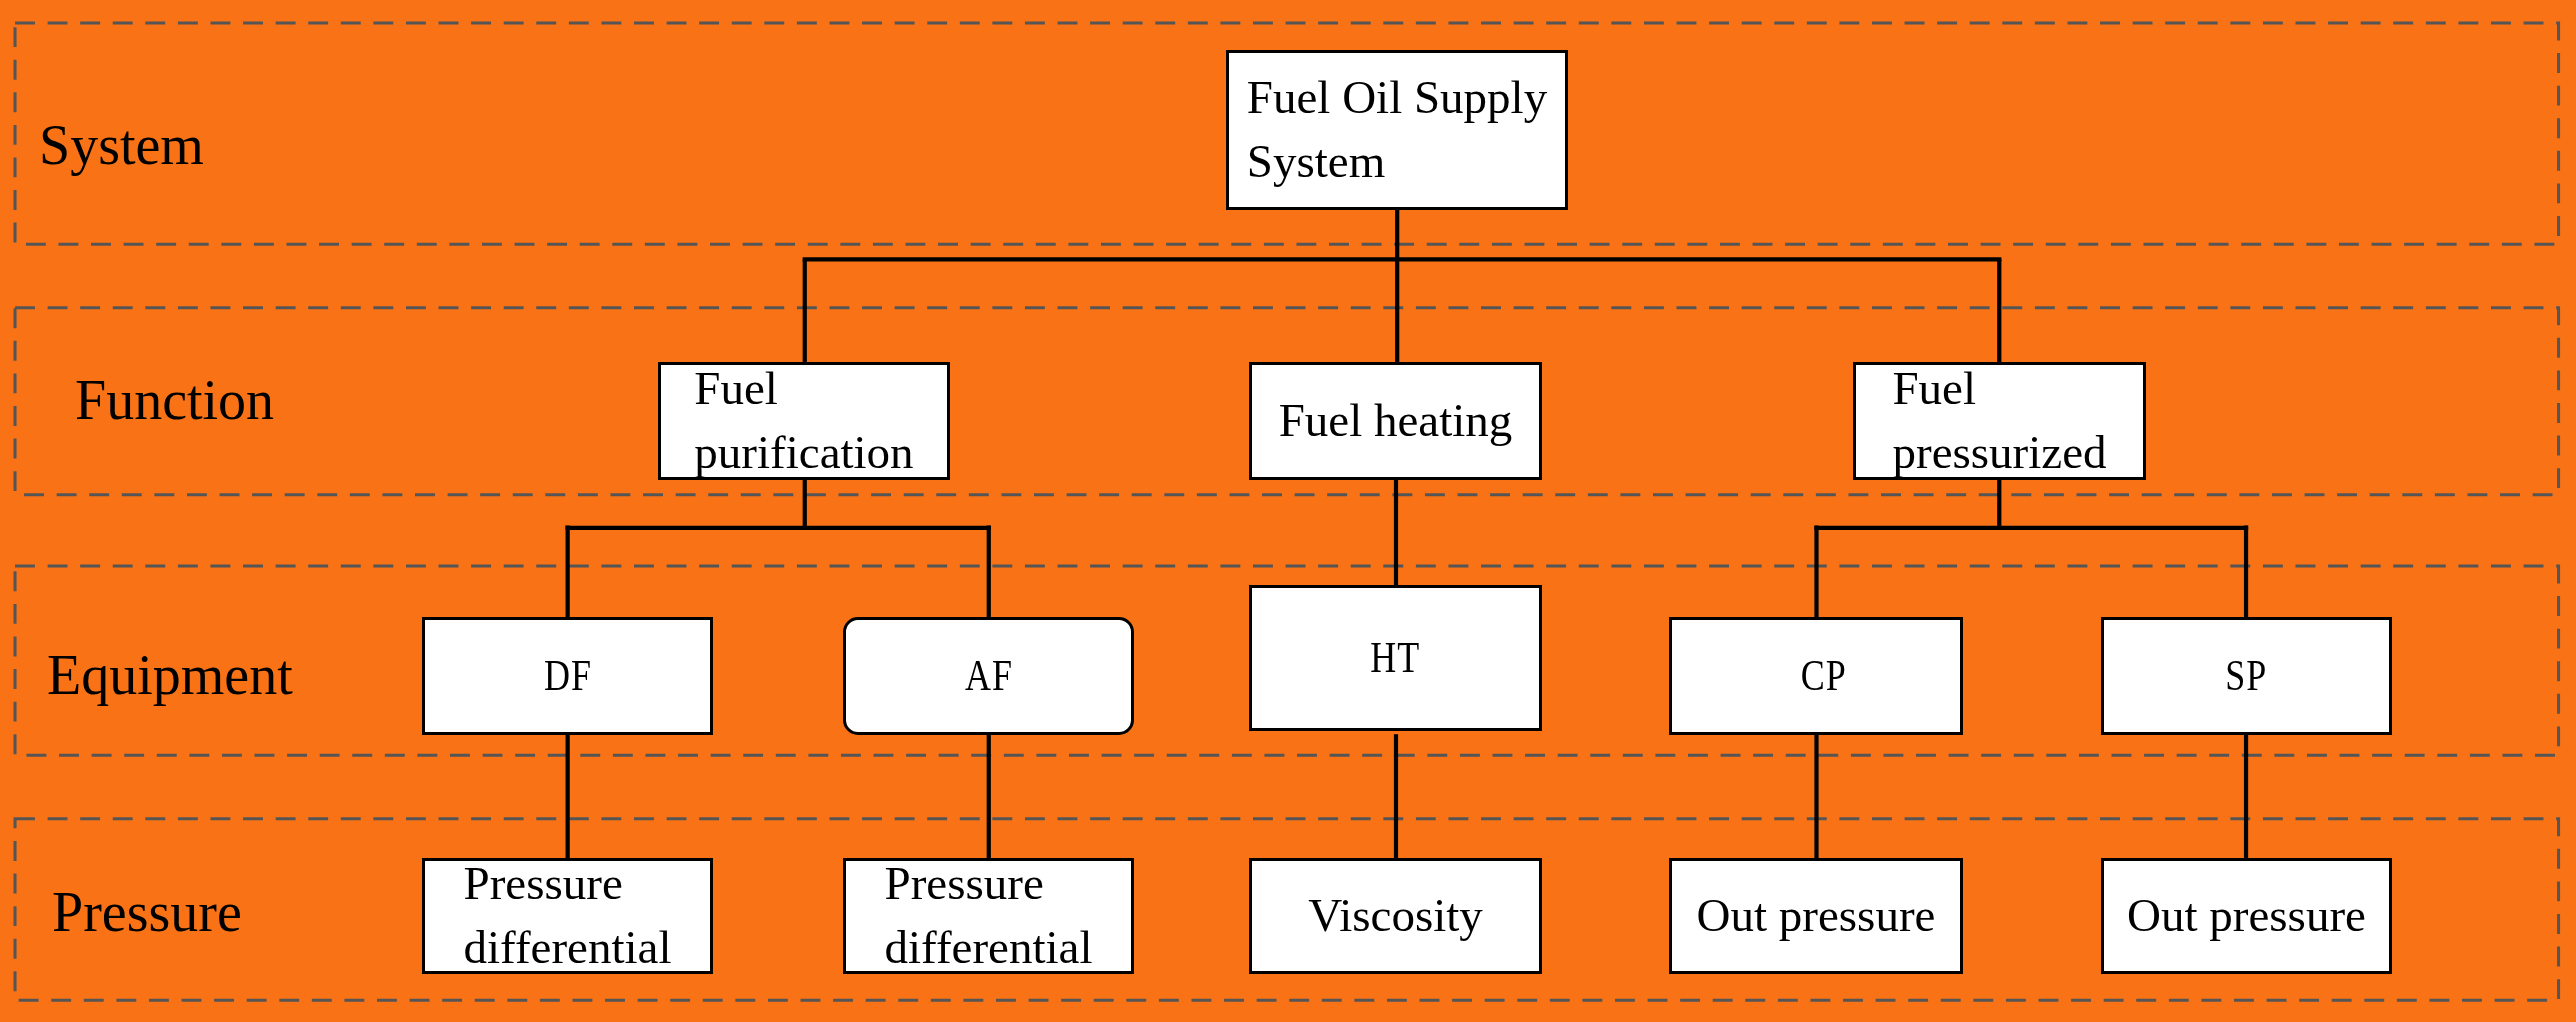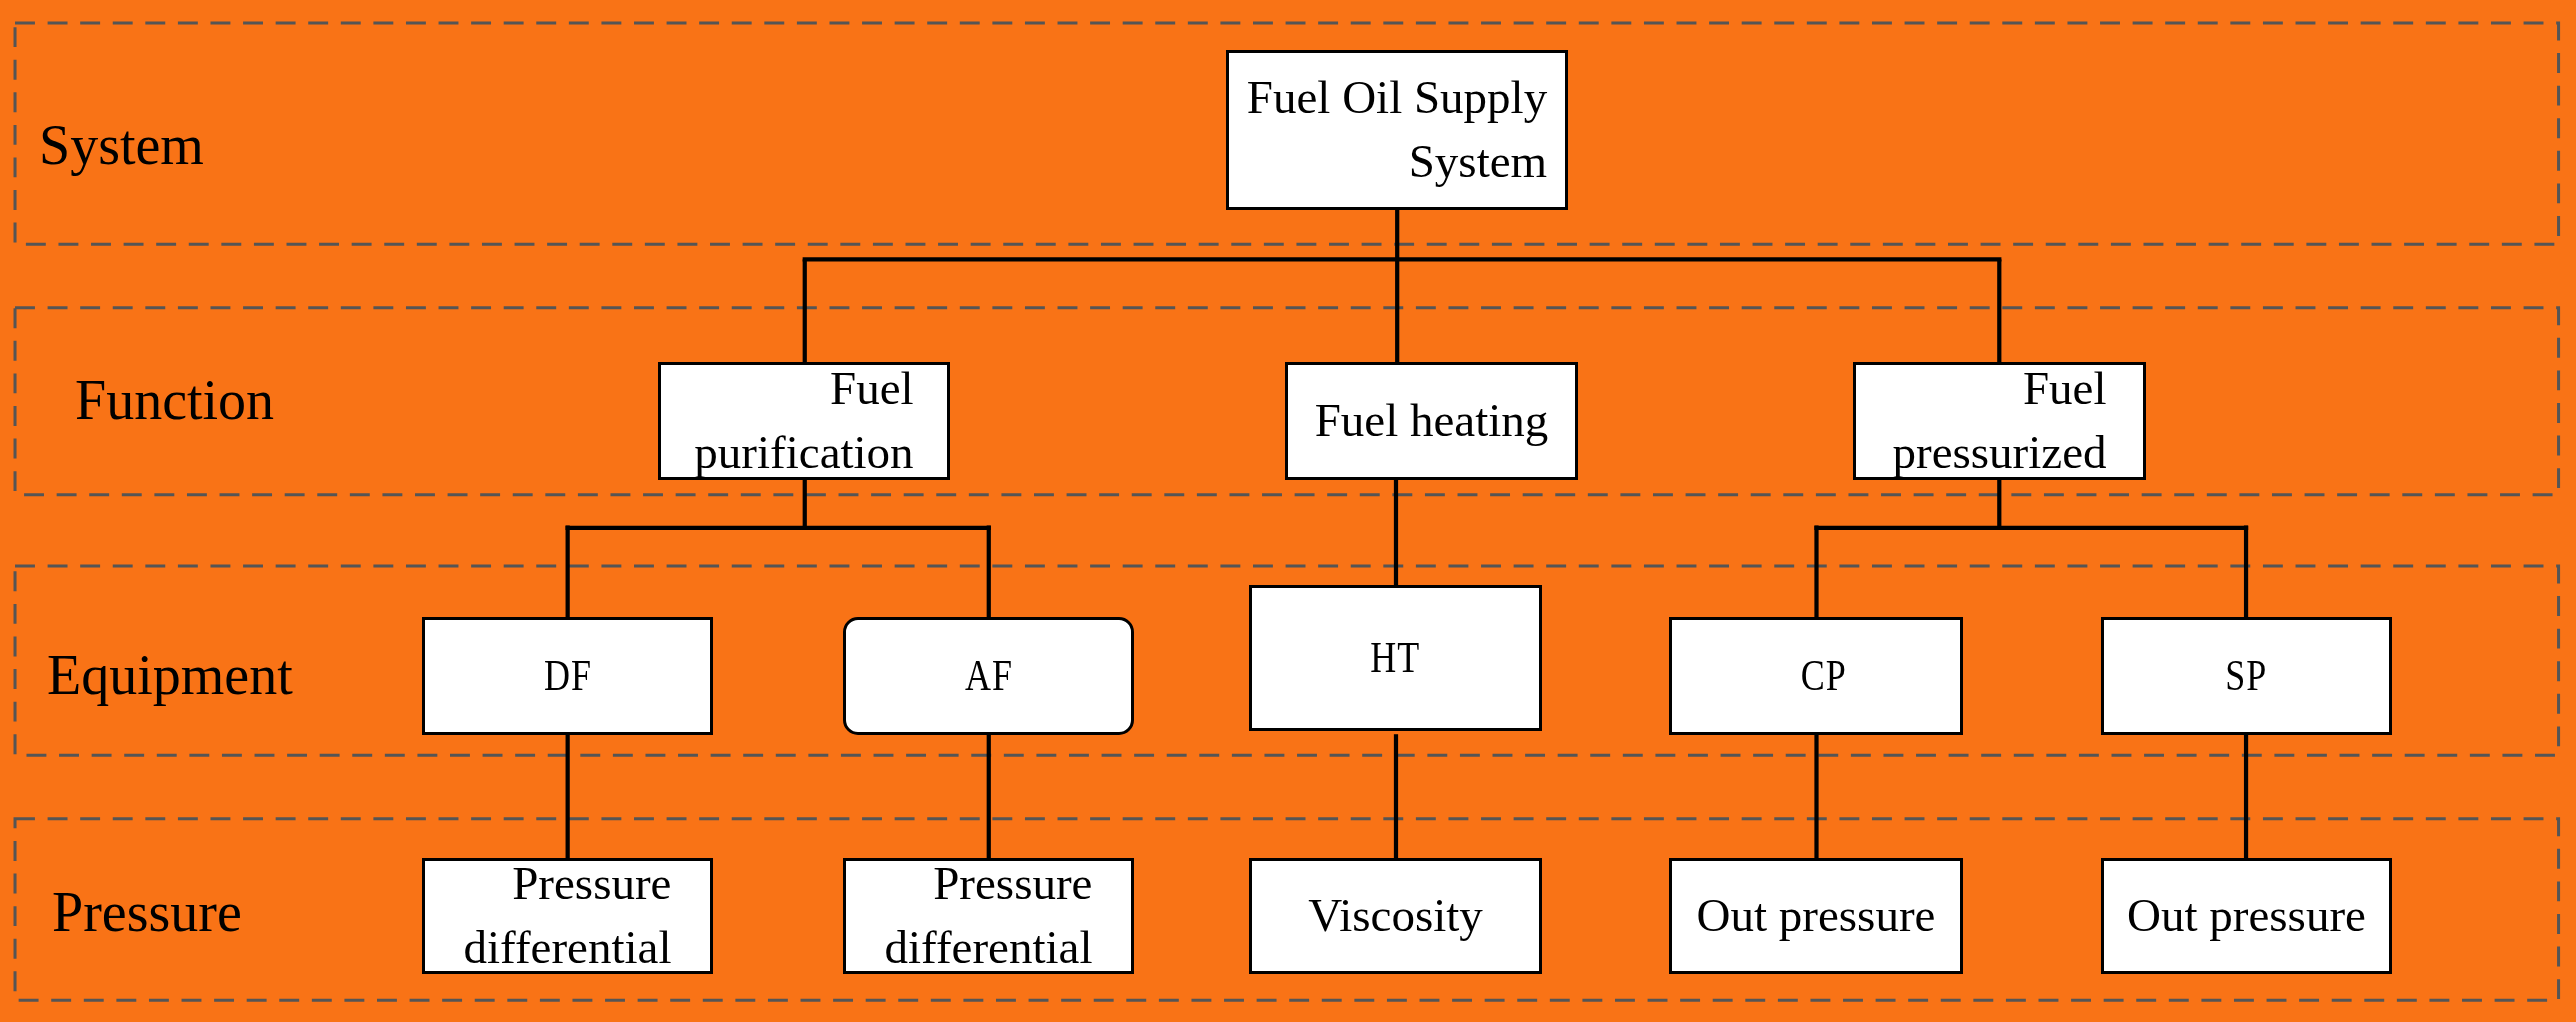--- a/index.html
+++ b/index.html
@@ -46,21 +46,21 @@
   }
   .node {
     position: absolute;
     z-index: 3;
     box-sizing: border-box;
     background: #ffffff;
     border: 3.6px solid #000000;
     display: flex;
     align-items: center;
     justify-content: center;
-    text-align: right;
+    text-align: left;
     font-size: 47px;
     line-height: 1.36;
     white-space: pre-line;
   }
   .node .code {
     display: inline-block;
     transform: scaleX(0.8);
     font-size: 45px;
     letter-spacing: 1.2px;
     white-space: nowrap;
@@ -105,21 +105,21 @@
   <div class="row-label" style="left:39px;  top:106px;">System</div>
   <div class="row-label" style="left:43px;  top:361px;margin-left:32px;">Function</div>
   <div class="row-label" style="left:47px;  top:636px;">Equipment</div>
   <div class="row-label" style="left:52px;  top:873px;">Pressure</div>
 
   <div class="node" style="left:1226px; top:50px; width:342px; height:160px;">Fuel Oil Supply
 System</div>
 
   <div class="node" style="left:658px; top:362px; width:292px; height:118px;">Fuel
 purification</div>
-  <div class="node" style="left:1249px; top:362px; width:293px; height:118px;margin-left:36px;">Fuel heating</div>
+  <div class="node" style="left:1249px; top:362px; width:293px; height:118px;">Fuel heating</div>
   <div class="node" style="left:1853px; top:362px; width:293px; height:118px;">Fuel
 pressurized</div>
 
   <div class="node" style="left:422px; top:617px; width:291px; height:118px;">
     <span class="code">DF</span>
   </div>
   <div class="node" style="left:843px; top:617px; width:291px; height:118px;border-radius:15px;">
     <span class="code">AF</span>
   </div>
   <div class="node" style="left:1249px; top:585px; width:293px; height:146px;">

